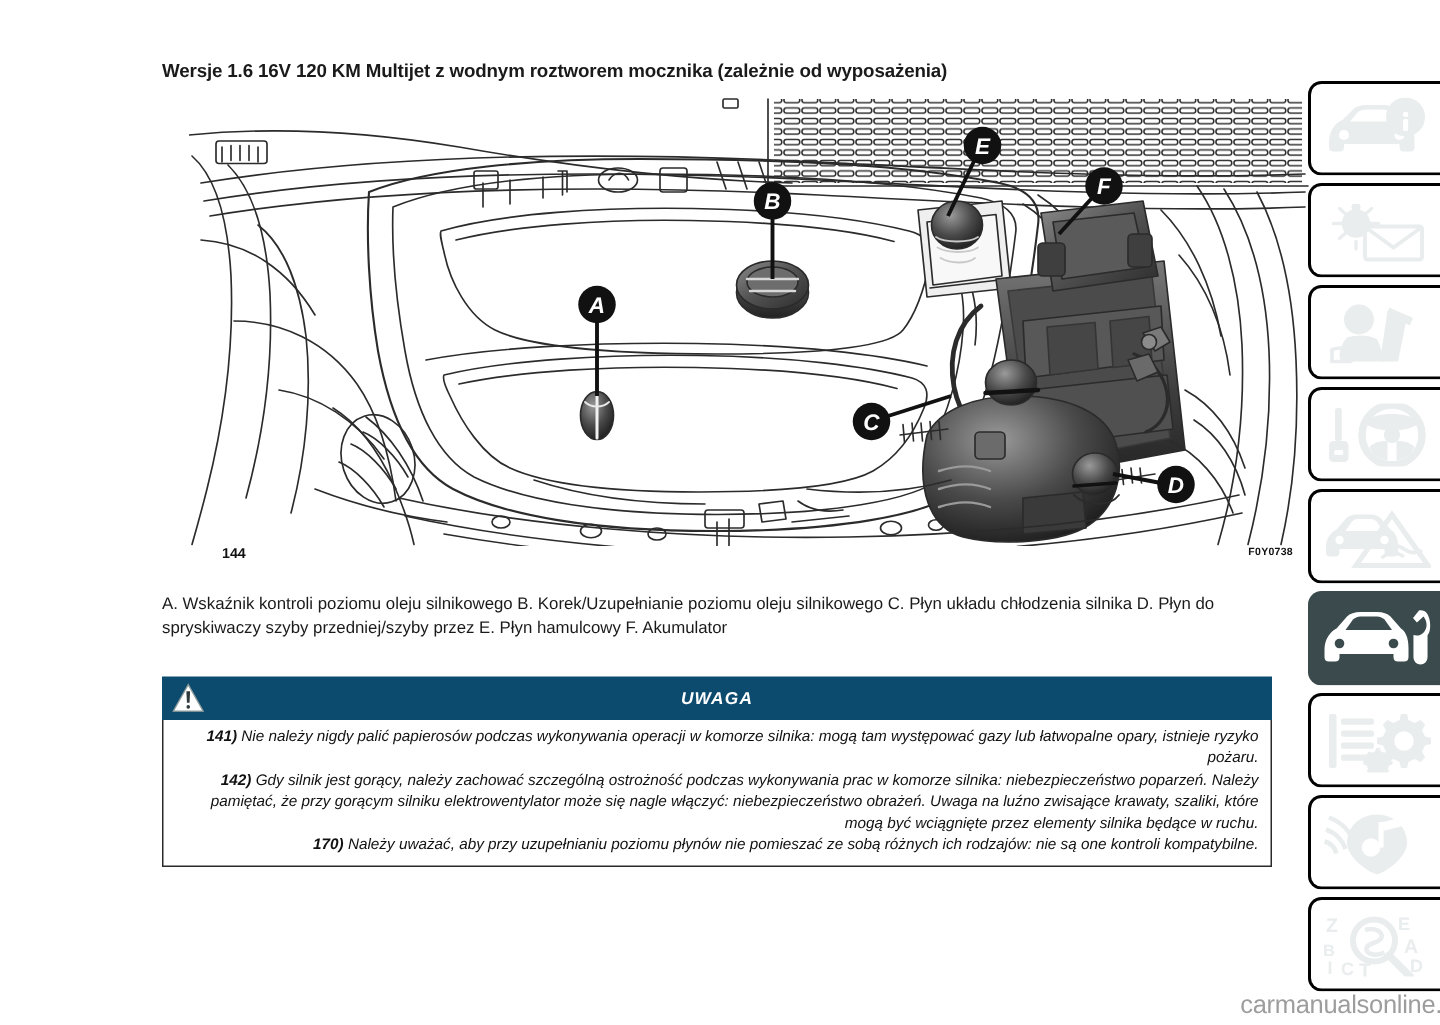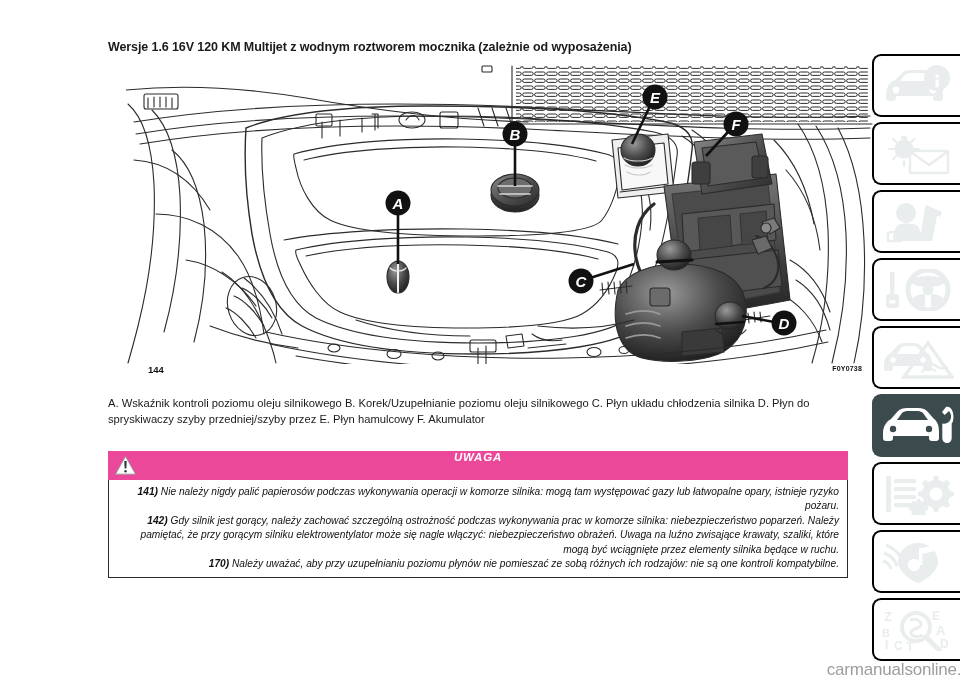--- a/index.html
+++ b/index.html
@@ -66,23 +66,23 @@
     font-size: 11.2px;
     line-height: 15.5px;
     color: #1a1a1a;
   }
 
   
   .warn-block { margin: 24px 0 0 2px; width: 740px; }
   .warn-header {
     position: relative;
     height: 29px;
-    background: #ec4899;
+    background: #0c4a6e;
     display: flex;
-    align-items: flex-start;
+    align-items: center;
     justify-content: center;
   }
   .warn-header .warn-title {
     font-size: 11.5px;
     font-weight: bold;
     font-style: italic;
     color: #ffffff;
     letter-spacing: 0.8px;
   }
   .warn-icon {

